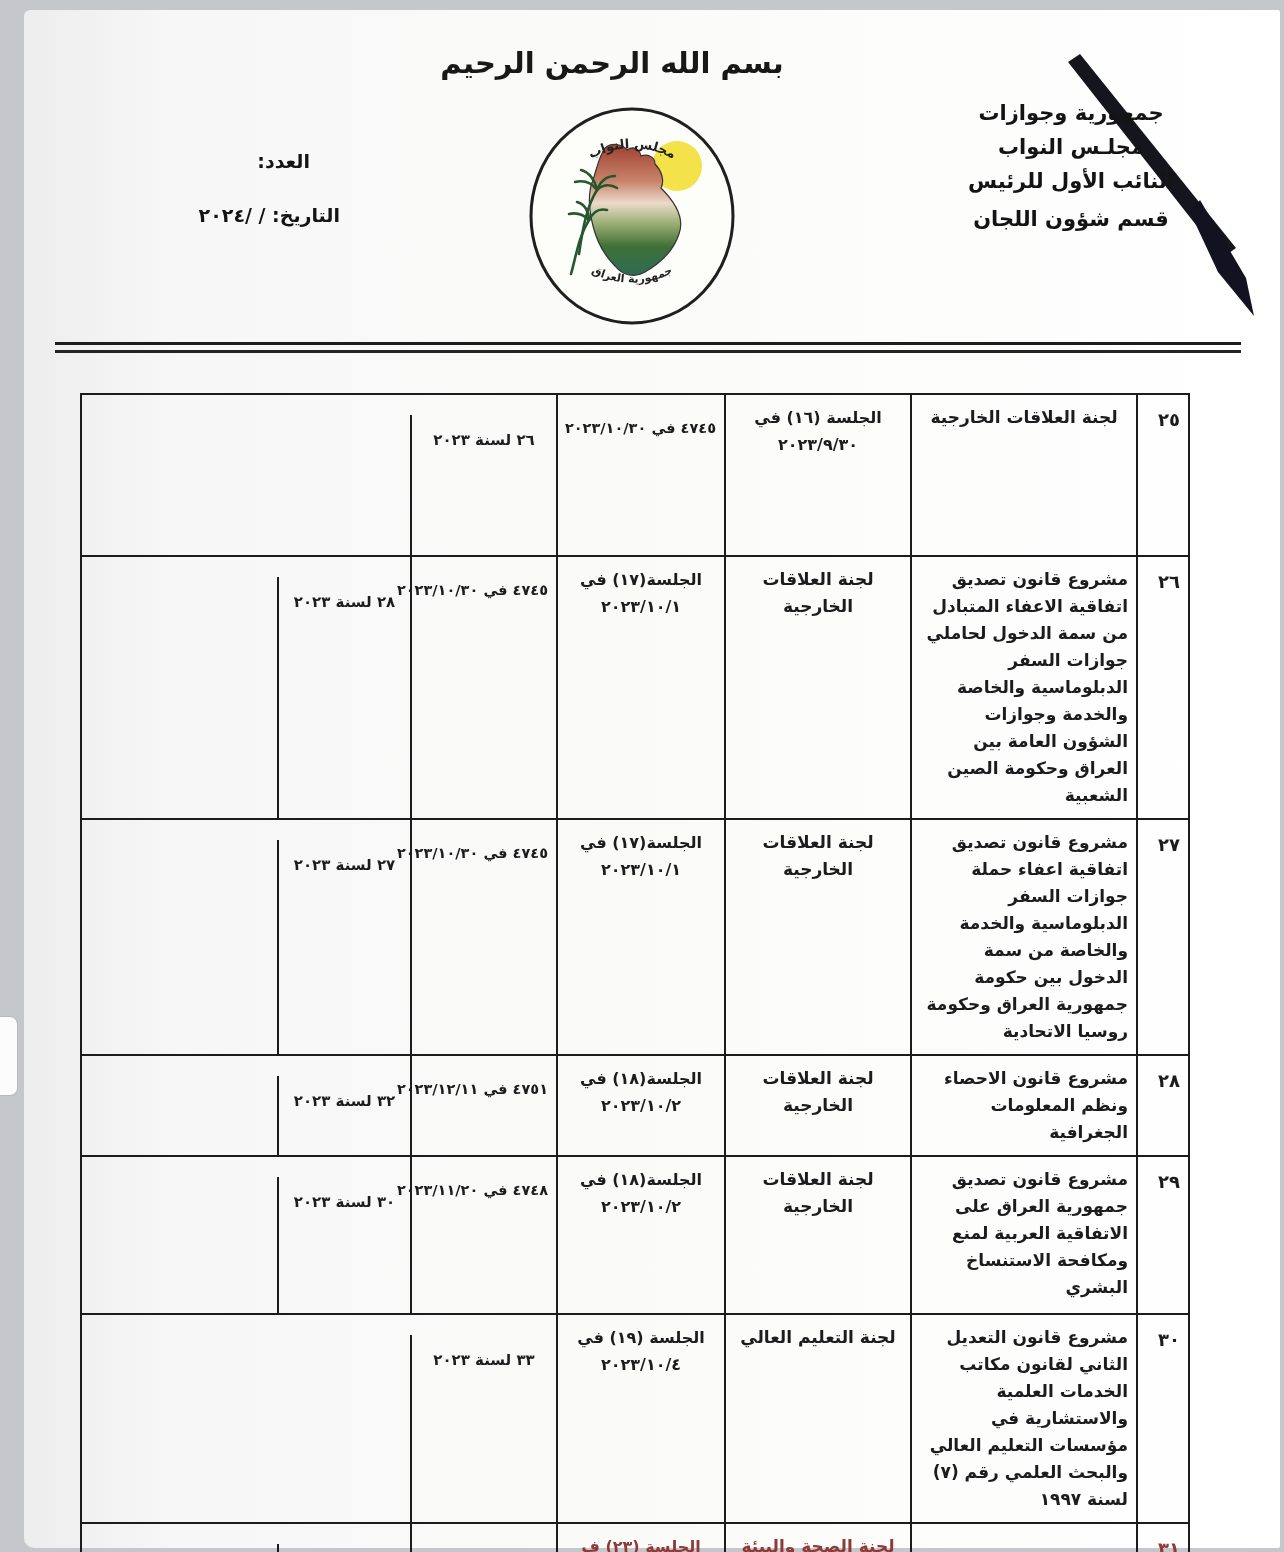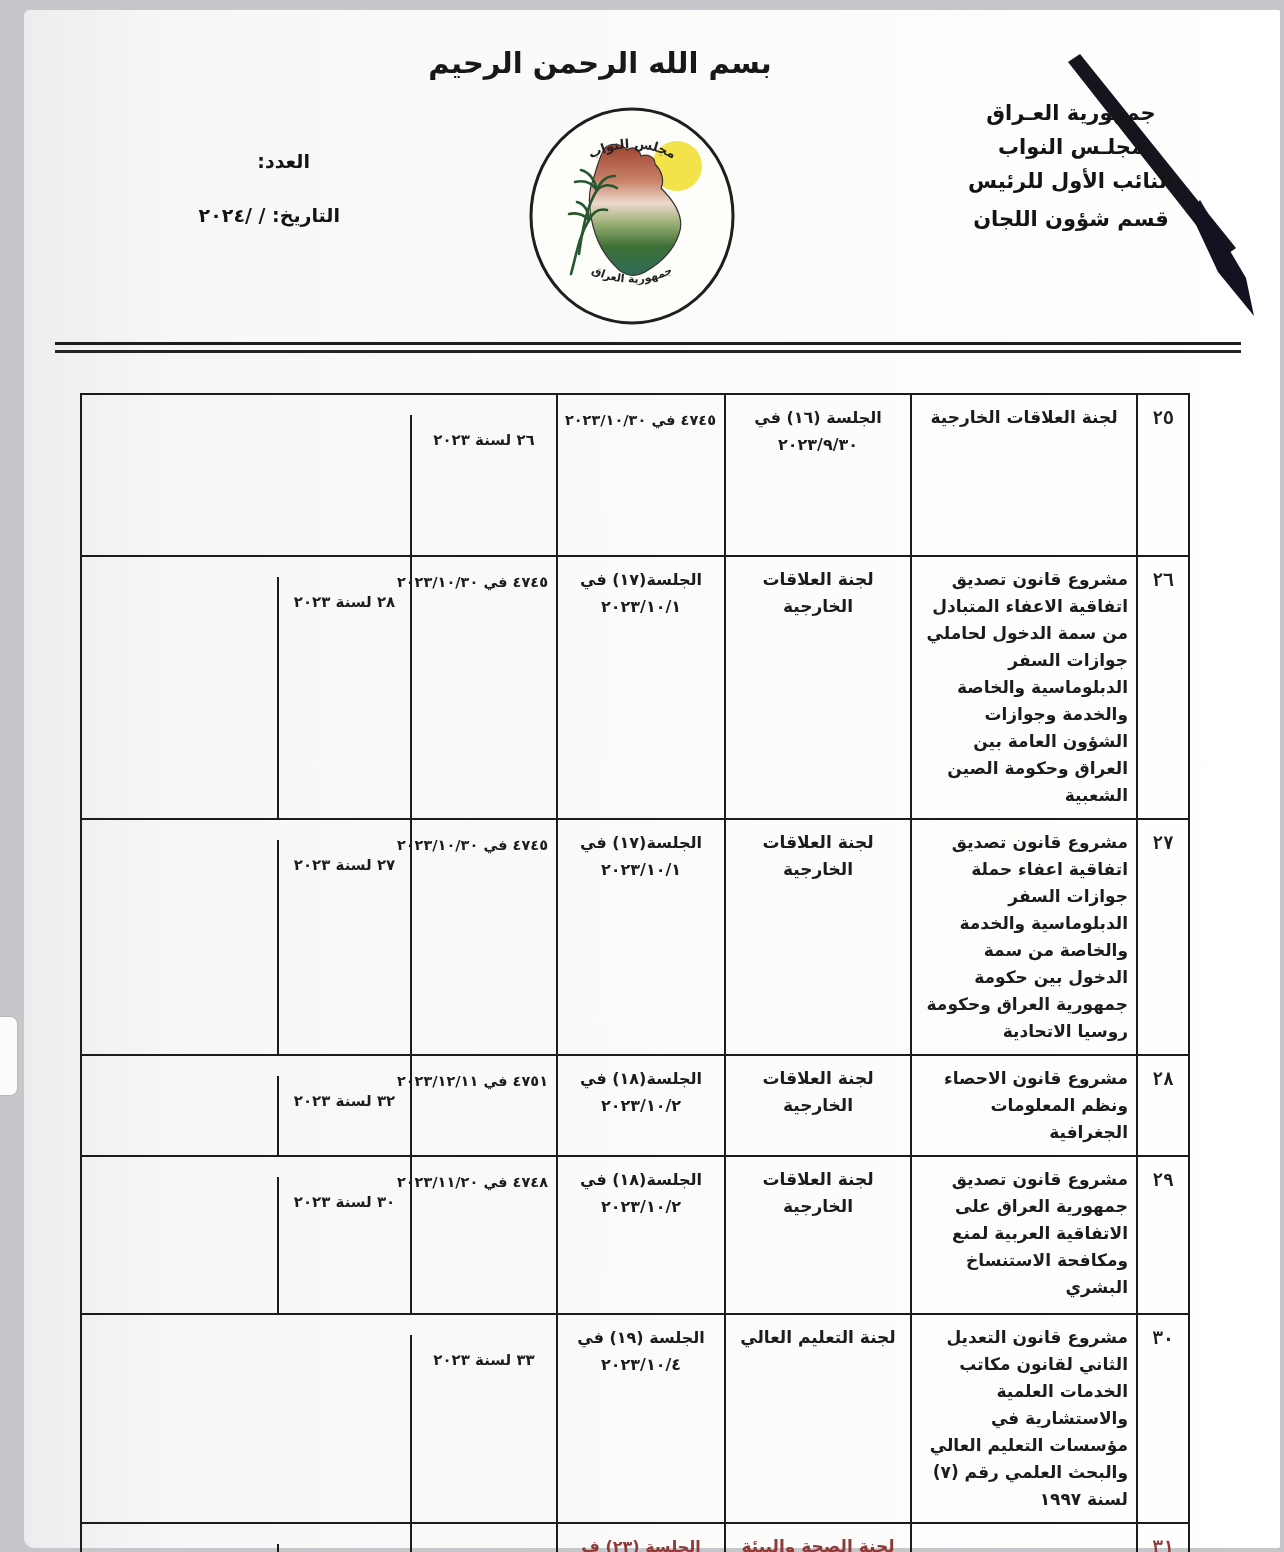--- a/index.html
+++ b/index.html
@@ -9,21 +9,21 @@
     font-family:"DejaVu Sans",sans-serif;
     -webkit-font-smoothing:antialiased;
   }
   .paper{
     position:absolute;left:24px;top:10px;right:4px;bottom:4px;
     background:linear-gradient(to right,#ededee,#f7f7f7 12%,#fbfbfa 55%,#ffffff 100%);
     border-radius:6px 2px 2px 10px;
   }
   
   .bismillah{
-    position:absolute;left:320px;top:46px;width:560px;
+    position:absolute;left:332px;top:46px;width:560px;
     text-align:center;font-size:29px;font-weight:bold;color:#181818;
     direction:rtl;letter-spacing:0px;
   }
   .org-block{
     position:absolute;right:58px;top:96px;width:310px;
     text-align:center;direction:rtl;color:#141414;
     font-size:21px;font-weight:bold;line-height:1.62;
   }
   .org-block .org-line{display:block;}
   .org-block .org-line:last-child{margin-top:4px;}
@@ -60,25 +60,25 @@
     direction:rtl;
   }
   .t-row:not(:last-child){border-bottom:2px solid #1c1c1c;}
   .t-cell{
     border-left:2px solid #1c1c1c;
     padding:9px 8px;box-sizing:border-box;
     font-weight:bold;line-height:27px;font-size:17px;
     position:relative;
   }
   .t-cell:last-child{border-left:none;}
-  .c-num{text-align:center;font-size:18px;padding-top:11px;font-family:Liberation Mono, monospace;}
+  .c-num{font-size:18px;padding-top:11px;}
   .c-title{text-align:right;}
   .c-committee{text-align:center;}
   .c-session{text-align:center;font-size:16px;}
-  .c-decision{text-align:center;font-size:14.5px;white-space:nowrap;padding-top:12px;}
+  .c-decision{text-align:center;font-size:14.5px;white-space:nowrap;padding-top:20px;}
   .c-law{text-align:center;font-size:15px;white-space:nowrap;padding-top:12px;margin-top:20px;}
   .c-note{}
   
   .r0{min-height:160px;} .r1{min-height:222px;} .r2{min-height:186px;}
   .r3{min-height:82px;}  .r4{min-height:156px;} .r5{min-height:136px;}
   .r6{min-height:96px;}
   .maroon .t-cell{color:#8e3a38;}
 </style>
 </head>
 <body>
@@ -86,21 +86,21 @@
 <div class="paper"></div>
 
 <svg class="pen-stroke" width="230" height="280" viewBox="0 0 230 280">
   <polygon points="28,22 40,14 196,208 182,218" fill="#15151e"></polygon>
   <polygon points="160,160 206,238 214,276 178,232 150,172" fill="#121220"></polygon>
 </svg>
 
 <div class="bismillah">بسم الله الرحمن الرحيم</div>
 
 <div class="org-block">
-  <span class="org-line">جمهورية العـراق</span>
+  <span class="org-line">جمهورية وجوازات</span>
   <span class="org-line">مجلـس النواب</span>
   <span class="org-line">النائب الأول للرئيس</span>
   <span class="org-line">قسم شؤون اللجان</span>
 </div>
 
 <div class="meta-block">
   <span class="issue">العدد:</span>
   <span class="date">التاريخ: /  /٢٠٢٤</span>
 </div>
 

